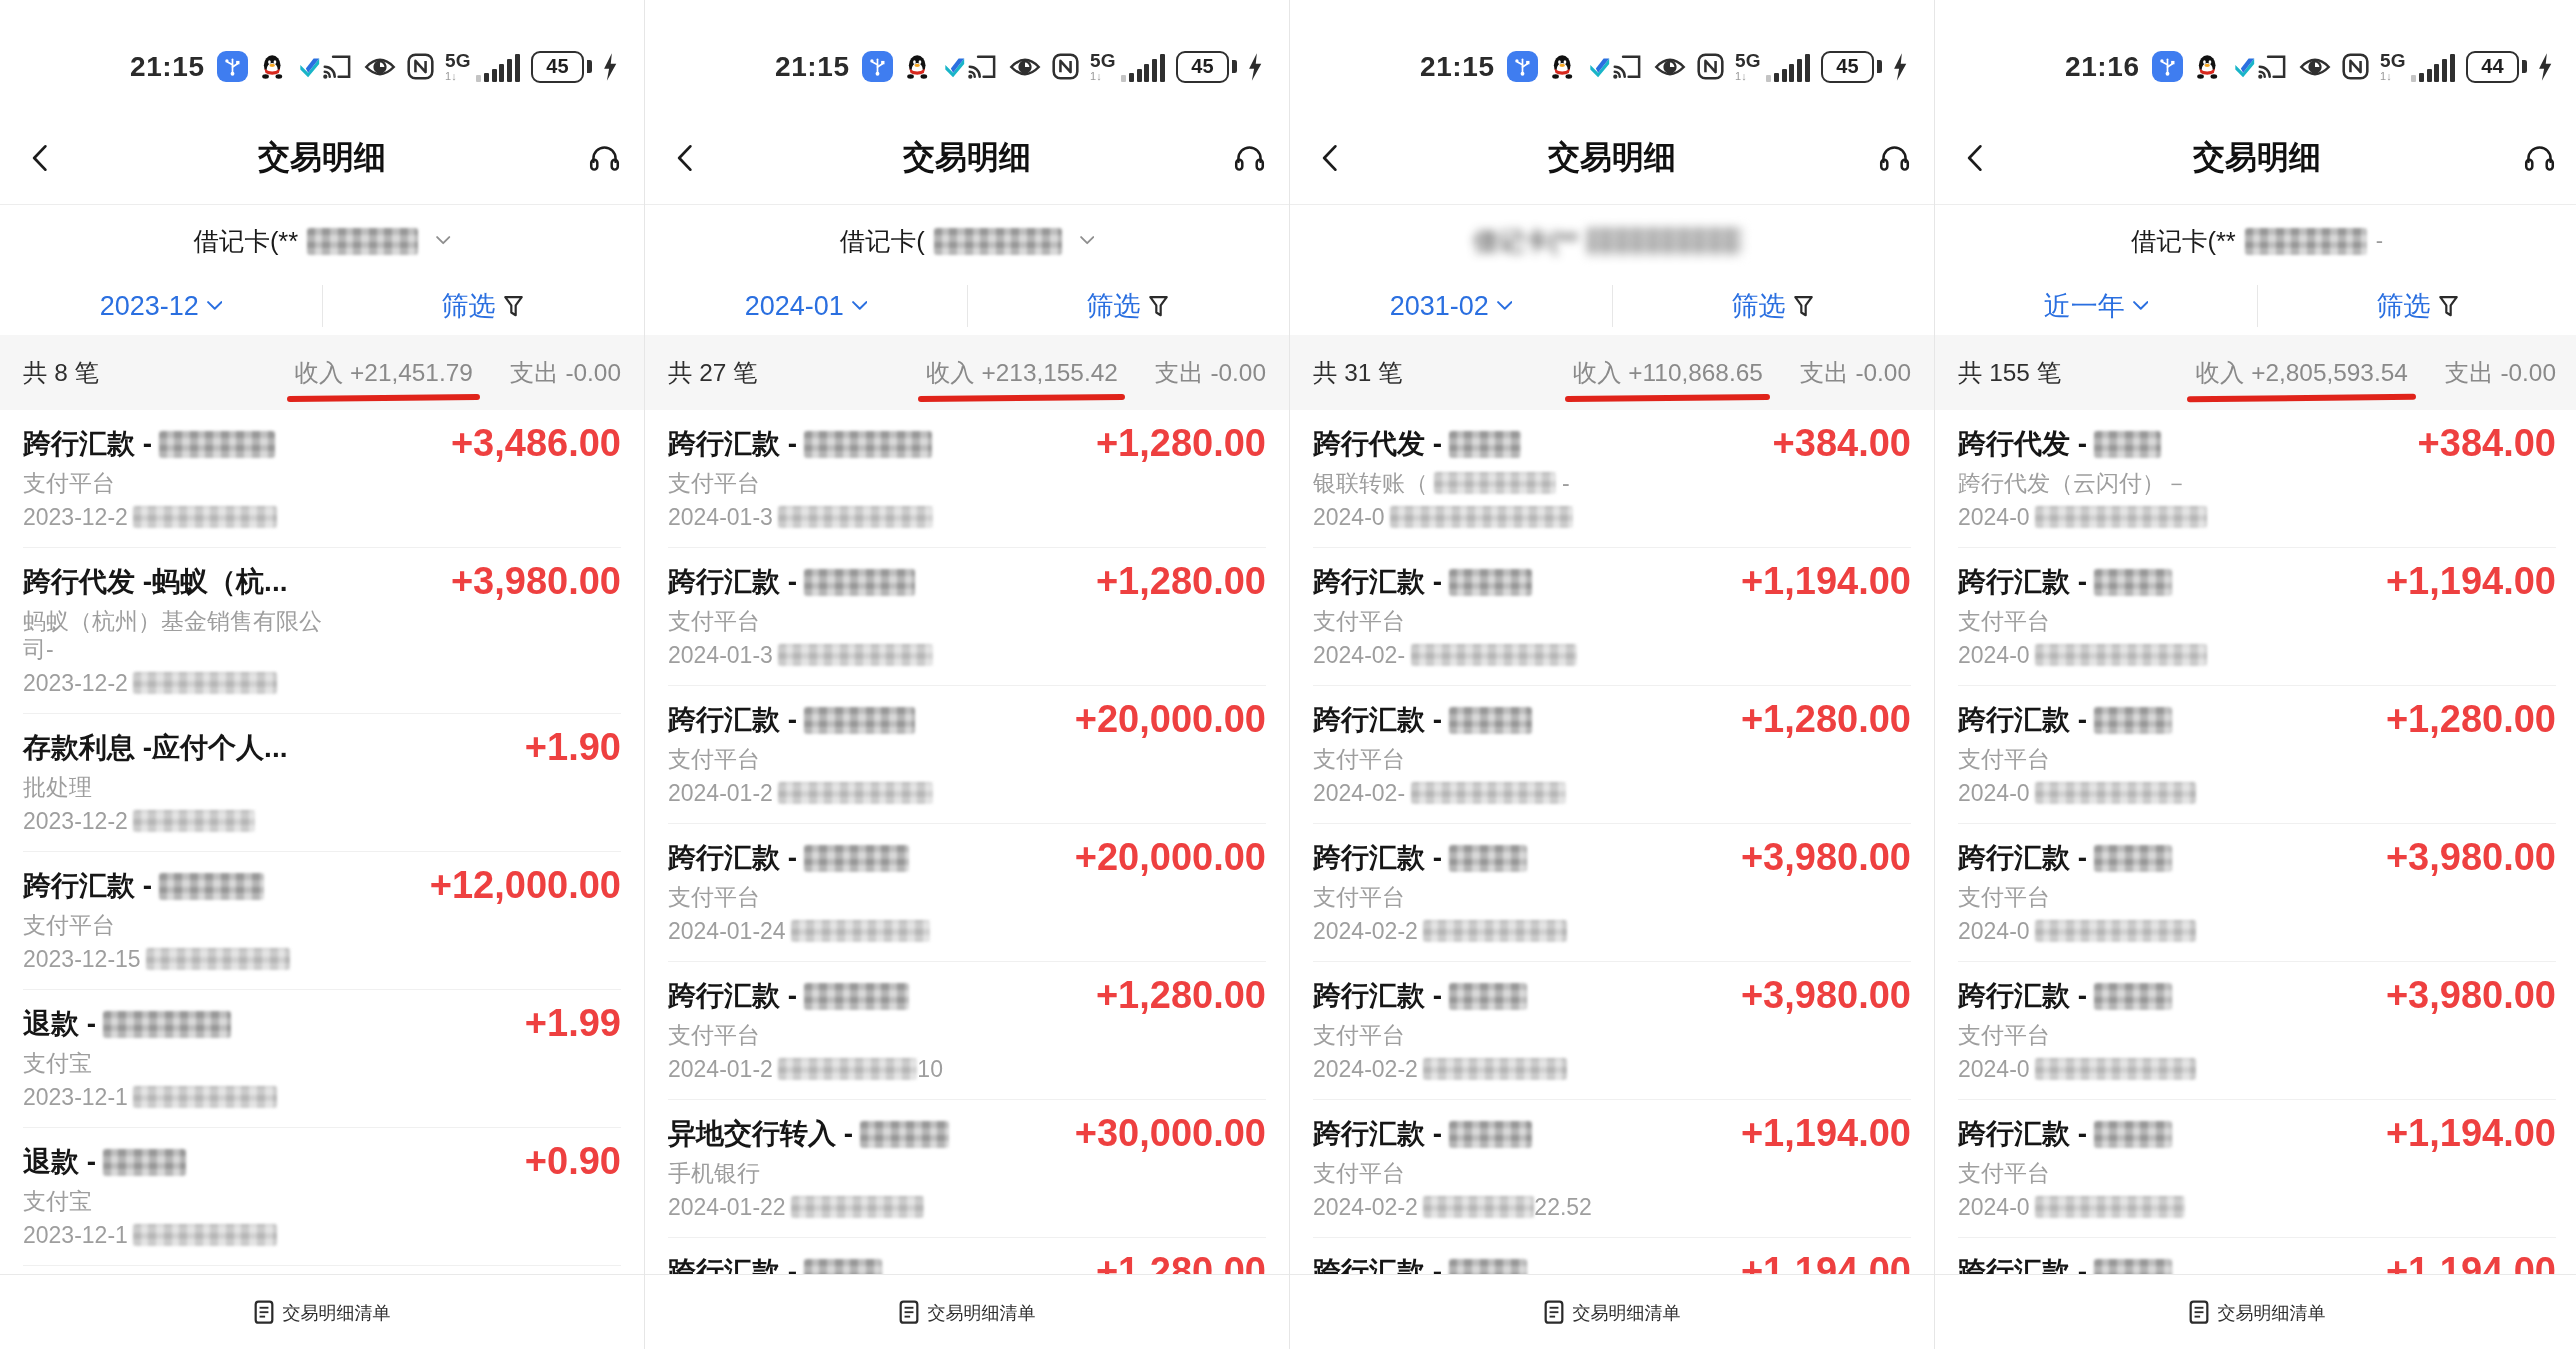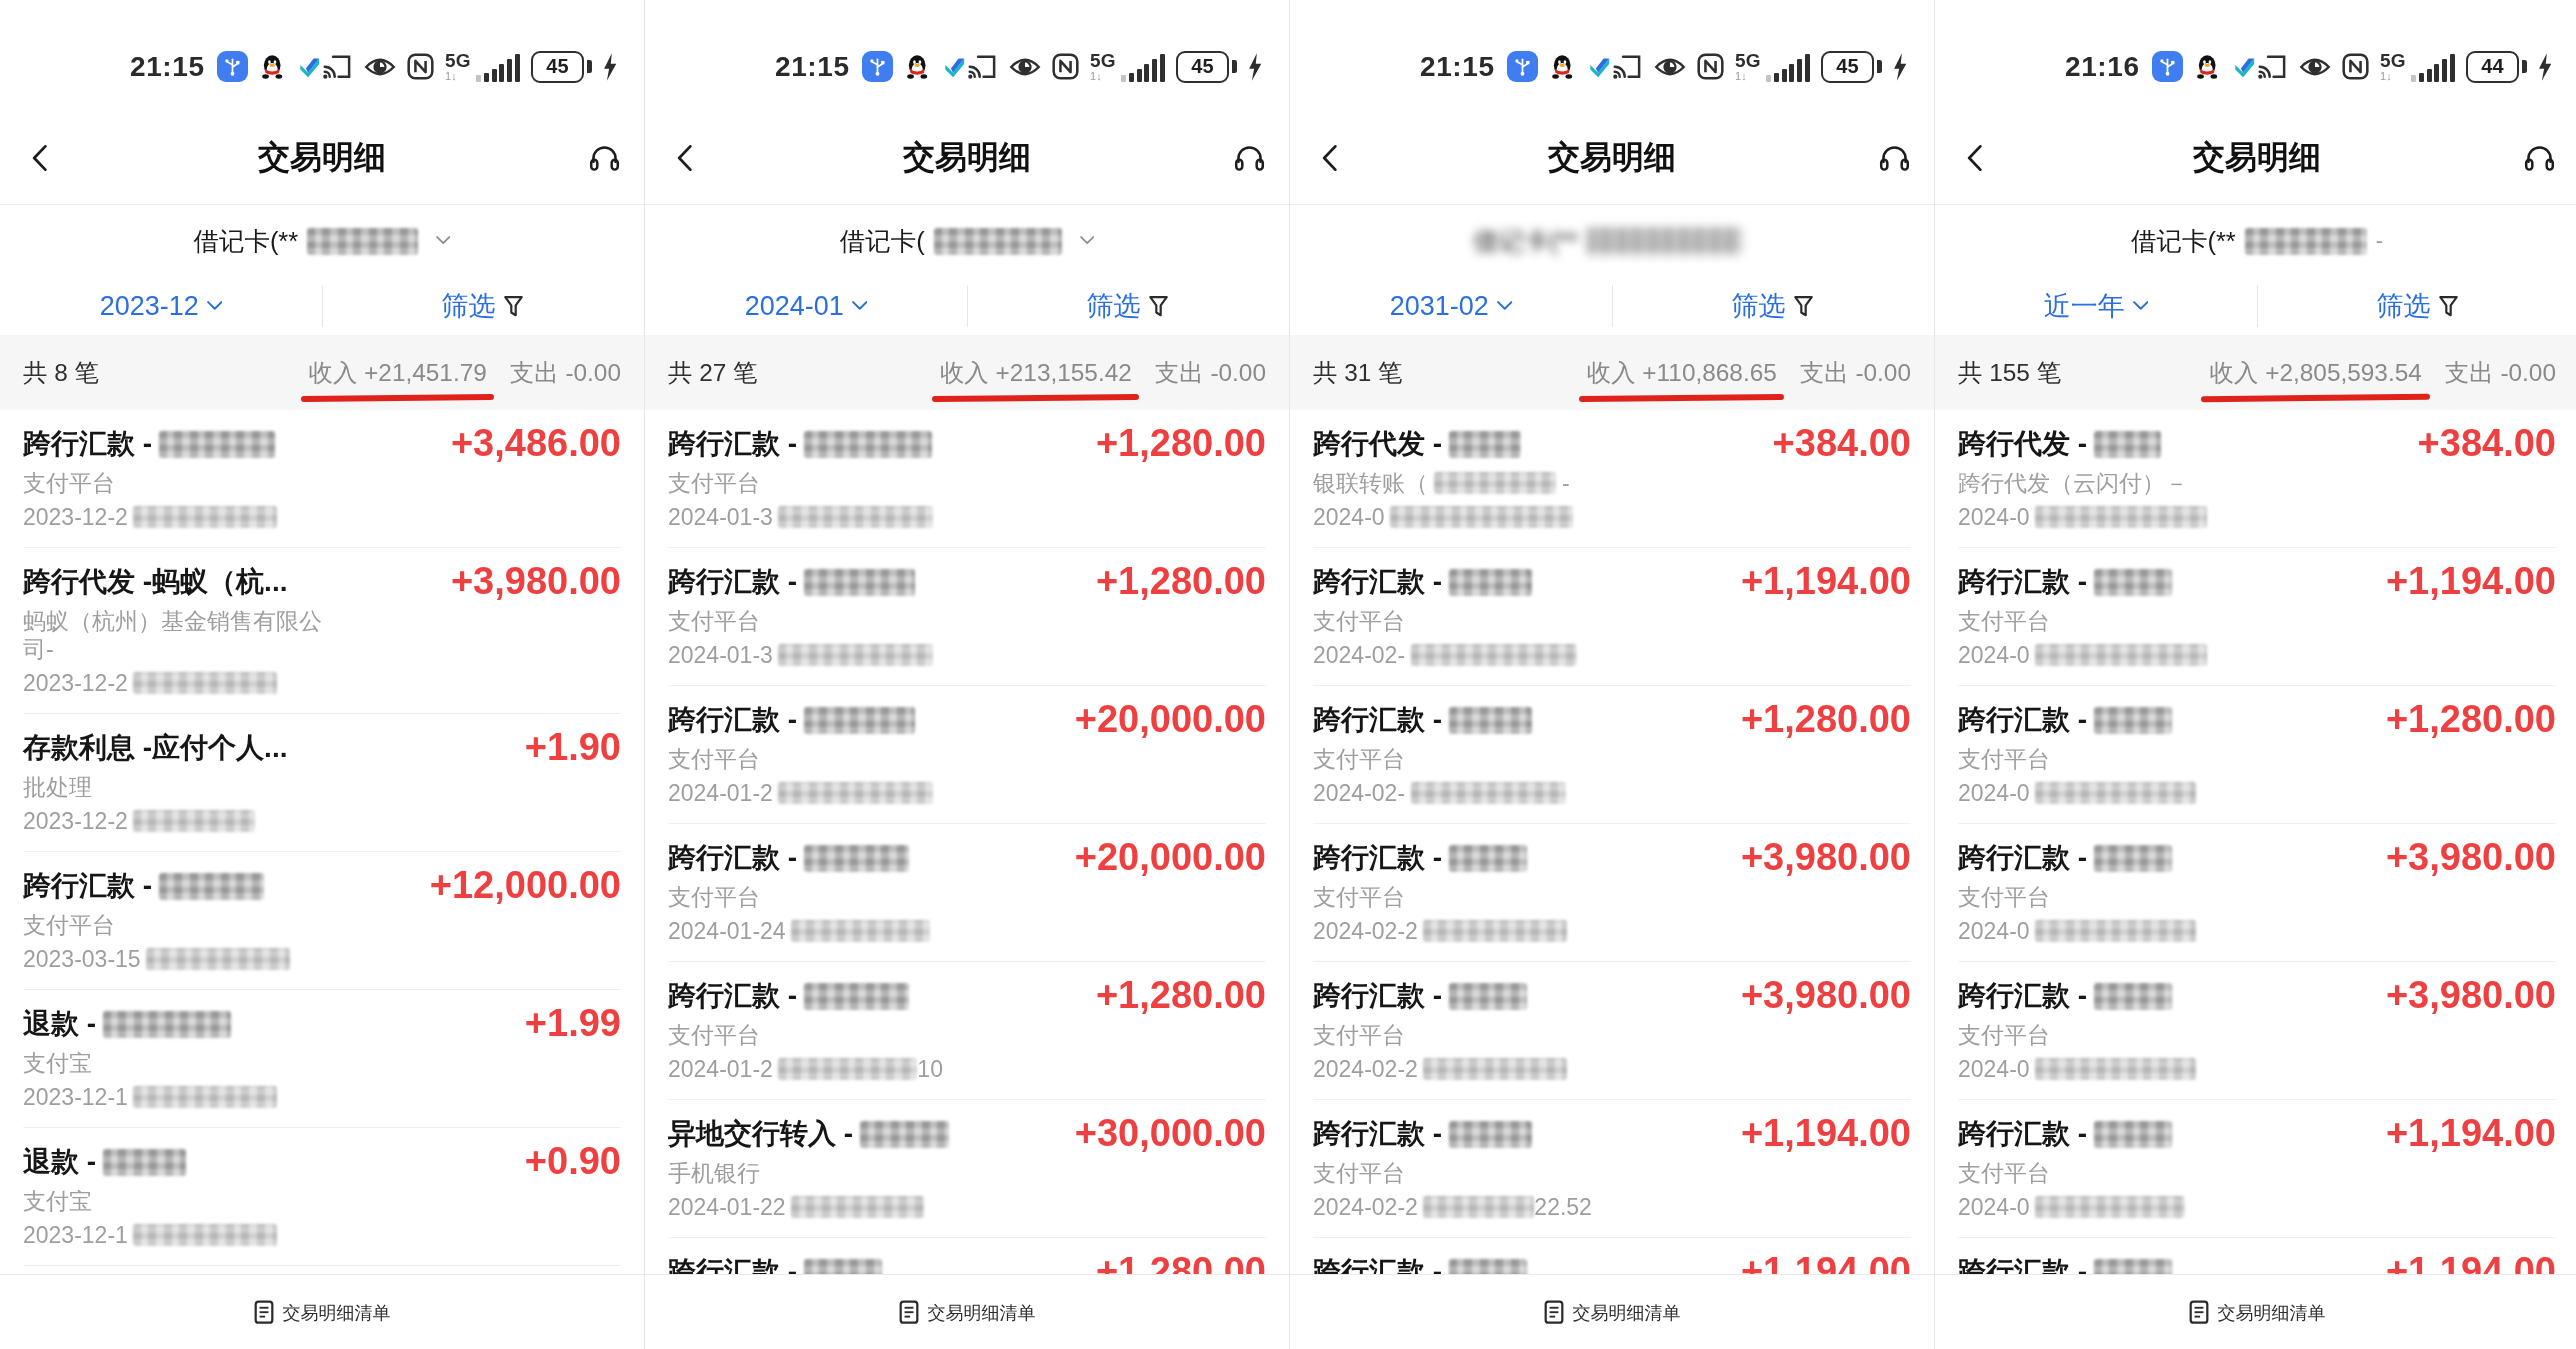--- a/index.html
+++ b/index.html
@@ -37,21 +37,21 @@
 
   
   .filter-row{height:58px;display:flex;align-items:center;position:relative;}
   .filter-half{width:50%;display:flex;align-items:center;justify-content:center;gap:7.8px;}
   .vsep{position:absolute;left:50%;top:7.8px;width:1.1px;height:42px;background:#e7e7e7;}
   .period-label,.filter-label{font-size:27px;color:#2a6fe0;}
 
   
   .summary{height:75px;background:#f6f6f6;display:flex;align-items:center;padding:0 23px;box-sizing:border-box;font-size:24.4px;color:#8a8a8a;}
   .sum-count{color:#2f2f2f;}
-  .sum-right{margin-left:auto;display:flex;align-items:center;gap:23px;}
+  .sum-right{margin-left:auto;display:flex;align-items:center;gap:37px;}
   .income-wrap{position:relative;display:inline-block;}
   .red-underline{position:absolute;left:-4%;right:-4%;bottom:-12.2px;height:6.1px;background:#e0231a;border-radius:3.9px;transform:rotate(-0.6deg);}
 
   
   .tx-list{position:absolute;top:410px;left:0;right:0;bottom:75px;overflow:hidden;padding:0 23px;}
   .tx{padding:19px 0 16.6px;border-bottom:1.1px solid #f0f0f0;}
   .tx-top{display:flex;align-items:flex-start;justify-content:space-between;}
   .tx-title{font-size:28px;font-weight:600;color:#161616;line-height:29px;max-width:355px;}
   .tx-amount{font-size:38px;font-weight:700;color:#ee4040;line-height:29px;white-space:nowrap;}
   .tx-sub{margin-top:11px;font-size:23px;color:#9e9e9e;line-height:1.22;max-width:322px;min-height:25.5px;}
@@ -269,21 +269,21 @@
     <div class="tx-top">
       <div class="tx-title">
         <span>跨行汇款 -</span><span class="rd rd-dark" style="width: 105px;"></span>
       </div>
       <div class="tx-amount">+12,000.00</div>
     </div>
     <div class="tx-sub">
       <span>支付平台</span><span></span>
     </div>
     <div class="tx-date">
-      <span>2023-03-15</span><span class="rd rd-light" style="width: 144px;"></span><span></span>
+      <span>2023-12-15</span><span class="rd rd-light" style="width: 144px;"></span><span></span>
     </div>
   </div>
 
   <div class="tx">
     <div class="tx-top">
       <div class="tx-title">
         <span>退款 -</span><span class="rd rd-dark" style="width: 128px;"></span>
       </div>
       <div class="tx-amount">+1.99</div>
     </div>

